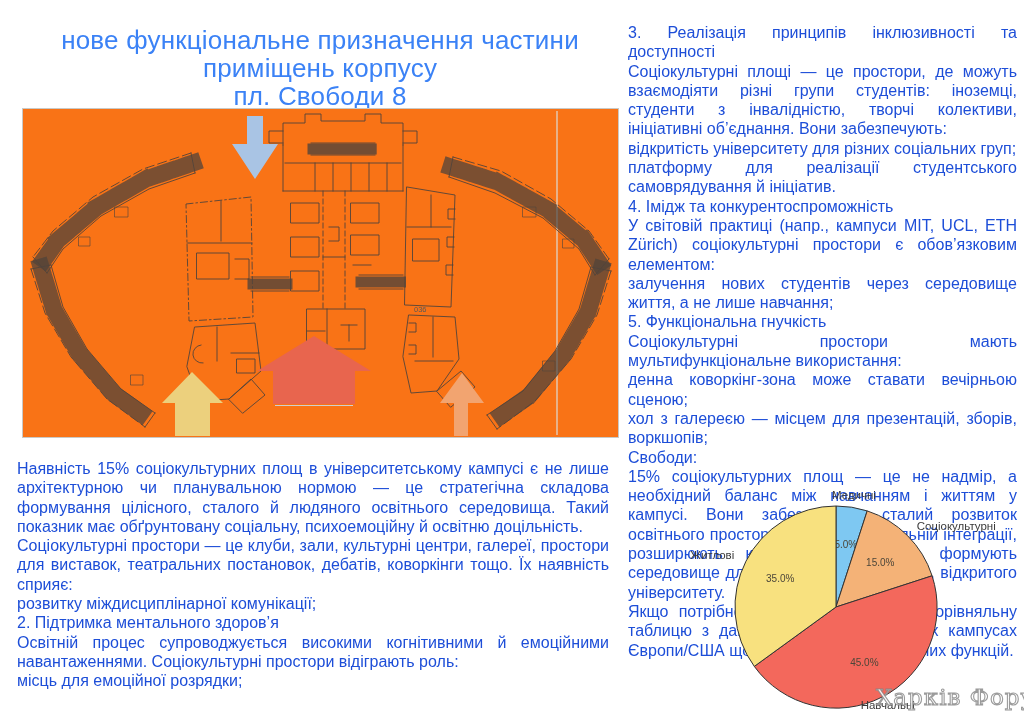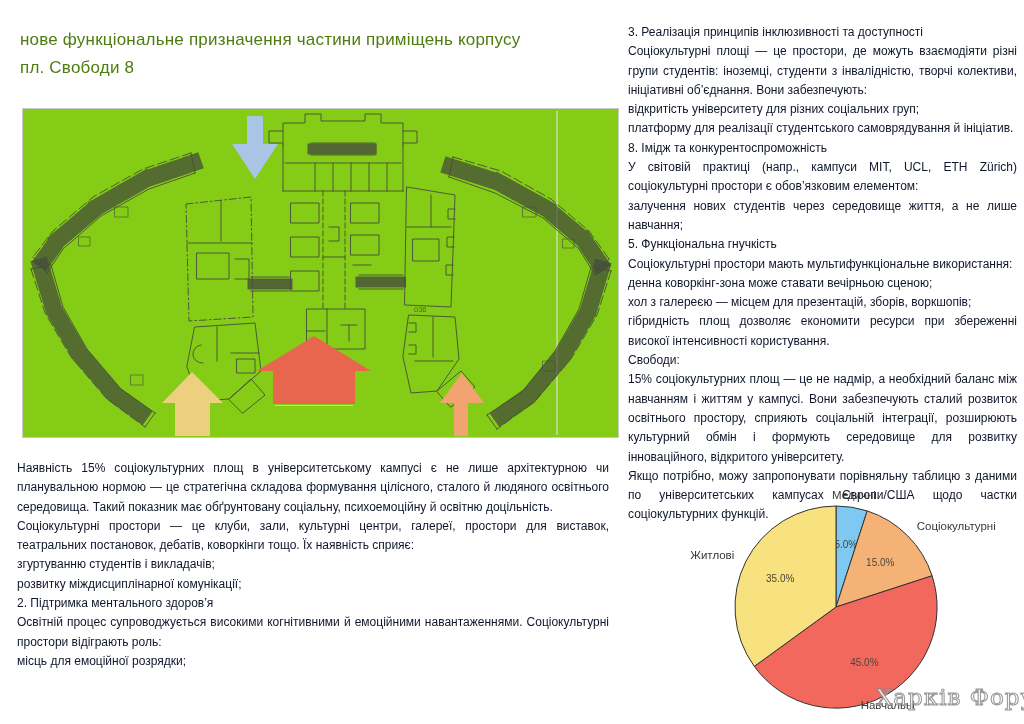--- a/index.html
+++ b/index.html
@@ -1,31 +1,31 @@
 <!DOCTYPE html>
 <html><head>
 <meta charset="utf-8">
 <style>
   html,body{margin:0;padding:0;}
   body{
     width:1024px;height:724px;background:#ffffff;position:relative;overflow:hidden;
     font-family:"Liberation Sans",sans-serif;color:#2d2d2d;
   }
   .page-title{
-    position:absolute;left:20px;top:26px;width:600px;
-    font-size:17px;line-height:28px;color:#4d7c0f;letter-spacing:0.2px;
+    position:absolute;left:20px;top:26px;width:600px;text-align:center;
+    font-size:26px;line-height:28px;color:#3b82f6;letter-spacing:0.2px;
   }
   .plan-box{
     position:absolute;left:22px;top:108px;width:595px;height:328px;
-    border:1px solid #c9c9c6;background:#84cc16;
+    border:1px solid #c9c9c6;background:#f97316;
   }
   .plan-box svg{display:block;}
   .text-col p{margin:0;text-align:justify;}
   .text-col{
-    position:absolute;font-size:12px;line-height:19.3px;color:#0f172a;
+    position:absolute;font-size:16px;line-height:19.3px;color:#1d4ed8;
     text-align:justify;
   }
   #left-text{left:17px;top:459px;width:592px;}
   #right-text{left:628px;top:23px;width:389px;}
   #pie-chart{position:absolute;left:640px;top:478px;z-index:1;}
   .pie-label{font-size:11.5px;fill:#3a3a3a;font-family:"Liberation Sans",sans-serif;}
   .pie-pct{font-size:10px;fill:#4c4639;font-family:"Liberation Sans",sans-serif;}
   .plan-room-label{font-size:7.5px;fill:#5a5a5a;font-family:"Liberation Sans",sans-serif;}
   .watermark{
     position:absolute;left:876px;top:684px;z-index:2;white-space:nowrap;
@@ -112,40 +112,38 @@
     <polygon points="291,227 348,262 332,262 332,295 250,295 250,262 234,262" fill="#e8654e"></polygon>
     <line x1="252" y1="296.5" x2="330" y2="296.5" stroke="#cfcfcf" stroke-width="1"></line>
     <polygon points="169,263 200,294 187,294 187,327 152,327 152,294 139,294" fill="#ecd07d"></polygon>
     <polygon points="439,264 461,294 445,294 445,327 431,327 431,294 417,294" fill="#f2a470"></polygon>
   </svg>
 </div>
 
 <div id="left-text" class="text-col">
     <p>Наявність 15% соціокультурних площ в університетському кампусі є не лише архітектурною чи планувальною нормою — це стратегічна складова формування цілісного, сталого й людяного освітнього середовища. Такий показник має обґрунтовану соціальну, психоемоційну й освітню доцільність.</p>
     <p>Соціокультурні простори — це клуби, зали, культурні центри, галереї, простори для виставок, театральних постановок, дебатів, коворкінги тощо. Їх наявність сприяє:</p>
-    <p>згуртуванню студентів і викладачів;</p>
     <p>розвитку міждисциплінарної комунікації;</p>
     <p>2. Підтримка ментального здоров’я</p>
     <p>Освітній процес супроводжується високими когнітивними й емоційними навантаженнями. Соціокультурні простори відіграють роль:</p>
     <p>місць для емоційної розрядки;</p>
   </div>
 
 <div id="right-text" class="text-col">
     <p>3. Реалізація принципів інклюзивності та доступності</p>
     <p>Соціокультурні площі — це простори, де можуть взаємодіяти різні групи студентів: іноземці, студенти з інвалідністю, творчі колективи, ініціативні об’єднання. Вони забезпечують:</p>
     <p>відкритість університету для різних соціальних груп;</p>
     <p>платформу для реалізації студентського самоврядування й ініціатив.</p>
-    <p>8. Імідж та конкурентоспроможність</p>
+    <p>4. Імідж та конкурентоспроможність</p>
     <p>У світовій практиці (напр., кампуси MIT, UCL, ETH Zürich) соціокультурні простори є обов’язковим елементом:</p>
     <p>залучення нових студентів через середовище життя, а не лише навчання;</p>
     <p>5. Функціональна гнучкість</p>
     <p>Соціокультурні простори мають мультифункціональне використання:</p>
     <p>денна коворкінг-зона може ставати вечірньою сценою;</p>
     <p>хол з галереєю — місцем для презентацій, зборів, воркшопів;</p>
-    <p>гібридність площ дозволяє економити ресурси при збереженні високої інтенсивності користування.</p>
     <p>Свободи:</p>
     <p>15% соціокультурних площ — це не надмір, а необхідний баланс між навчанням і життям у кампусі. Вони забезпечують сталий розвиток освітнього простору, сприяють соціальній інтеграції, розширюють культурний обмін і формують середовище для розвитку інноваційного, відкритого університету.</p>
     <p>Якщо потрібно, можу запропонувати порівняльну таблицю з даними по університетських кампусах Європи/США щодо частки соціокультурних функцій.</p>
   </div>
 
 <svg id="pie-chart" width="384" height="246" viewBox="0 0 384 246">
     <path d="M196,129 L196.0,28.0 A101,101 0 0 1 227.2,32.9 Z" fill="#7ec8f2" stroke="#333333" stroke-width="1"></path>
     <text x="213.9" y="21.3" text-anchor="middle" class="pie-label">Медичні</text>
     <text x="205.8" y="70.2" text-anchor="middle" class="pie-pct">5.0%</text>
     <path d="M196,129 L227.2,32.9 A101,101 0 0 1 292.1,97.8 Z" fill="#f4b277" stroke="#333333" stroke-width="1"></path>

